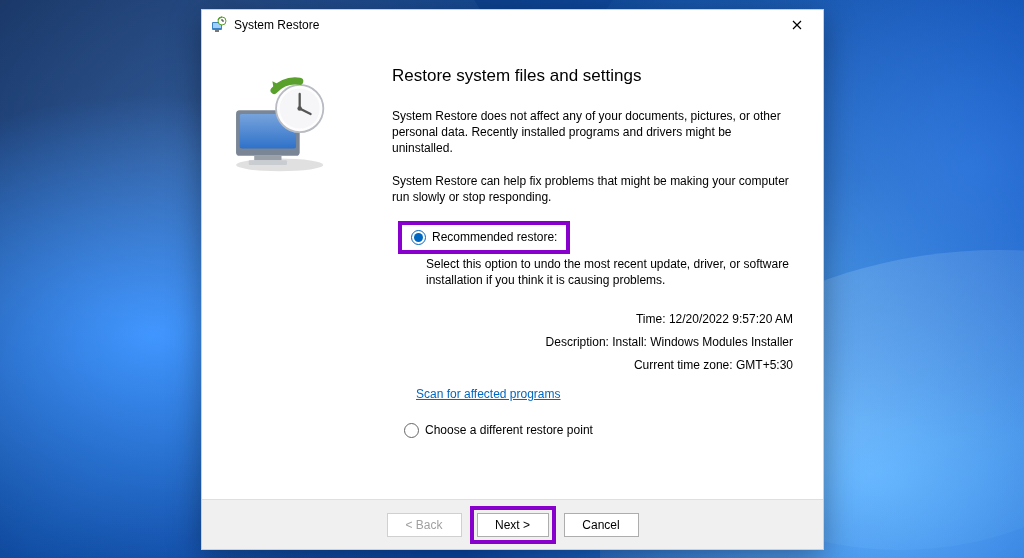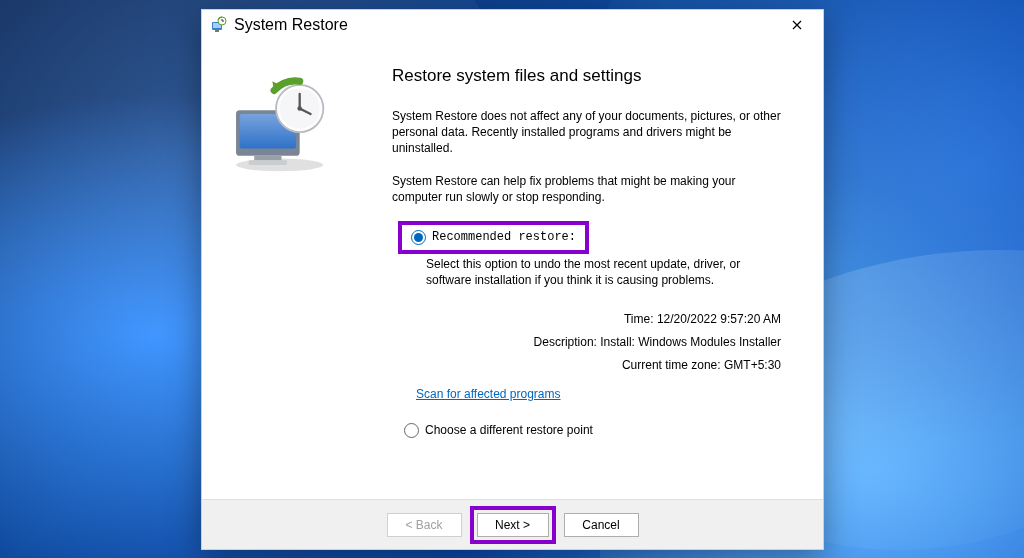--- a/index.html
+++ b/index.html
@@ -40,21 +40,21 @@
       height: 30px;
       display: flex;
       align-items: center;
       padding: 0 6px 0 8px;
       gap: 6px;
     }
     .title-icon {
       width: 18px; height: 18px;
       display: flex; align-items: center; justify-content: center;
     }
-    .title-text { font-size: 16px; color: #000; flex: 1; }
+    .title-text { font-size: 12px; color: #000; flex: 1; }
     .close-btn {
       width: 40px; height: 26px;
       display: flex; align-items: center; justify-content: center;
       font-size: 14px; color: #000;
       cursor: default;
     }
     .body {
       flex: 1;
       display: flex;
       border-top: none;
@@ -62,21 +62,21 @@
     }
     .left-col {
       width: 185px;
       padding: 18px 0 0 22px;
     }
     .restore-graphic {
       width: 115px; height: 100px;
     }
     .right-col {
       flex: 1;
-      padding: 10px 42px 0 5px;
+      padding: 10px 30px 0 5px;
       font-size: 12px;
       color: #000;
     }
     .page-title {
       font-size: 17px;
       font-weight: 400;
       margin-bottom: 22px;
       color: #000;
     }
     .para { margin-bottom: 16px; line-height: 1.35; }
@@ -96,21 +96,20 @@
       border-radius: 50%;
     }
     .highlight {
       border: 4px solid #8800cc;
       padding: 5px 9px;
       display: inline-flex;
       align-items: center;
       gap: 6px;
       margin-left: 6px;
       margin-bottom: 2px;
-      font-family: Liberation Mono, monospace;
     }
     .sub-desc {
       margin-left: 34px;
       margin-bottom: 20px;
       line-height: 1.35;
     }
     .details {
       margin-left: 34px;
       line-height: 1.9;
       text-align: right;

